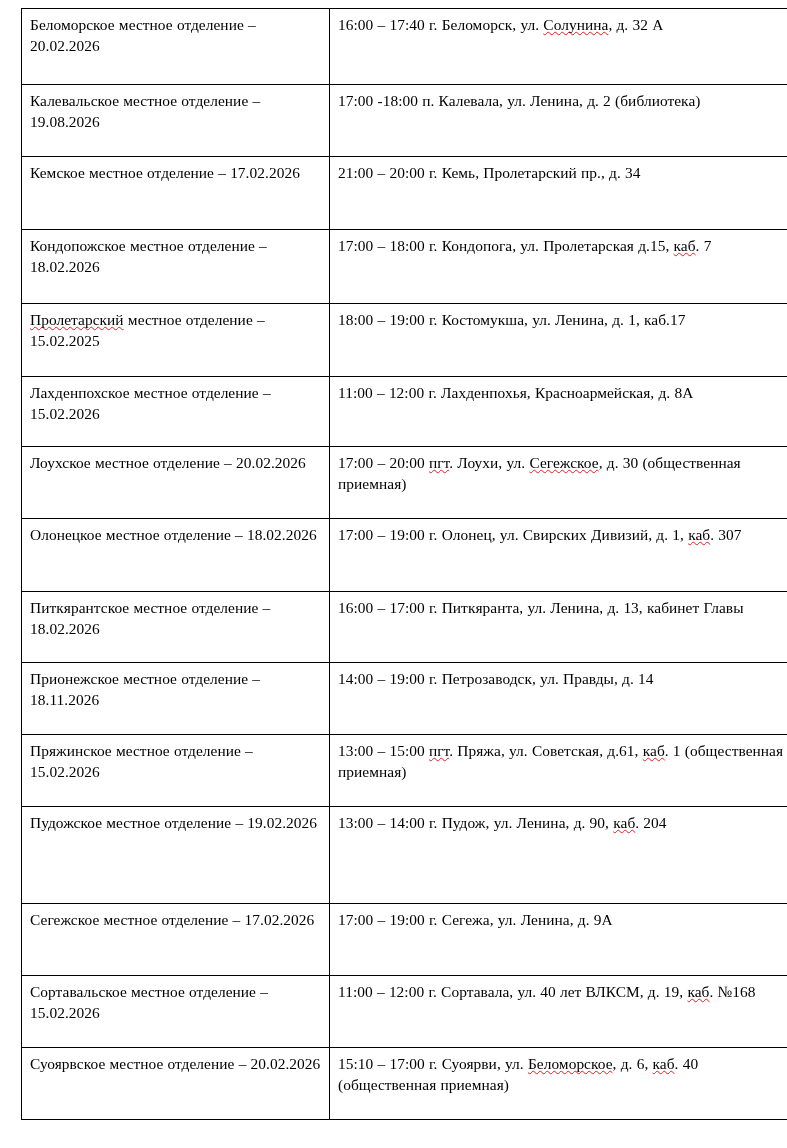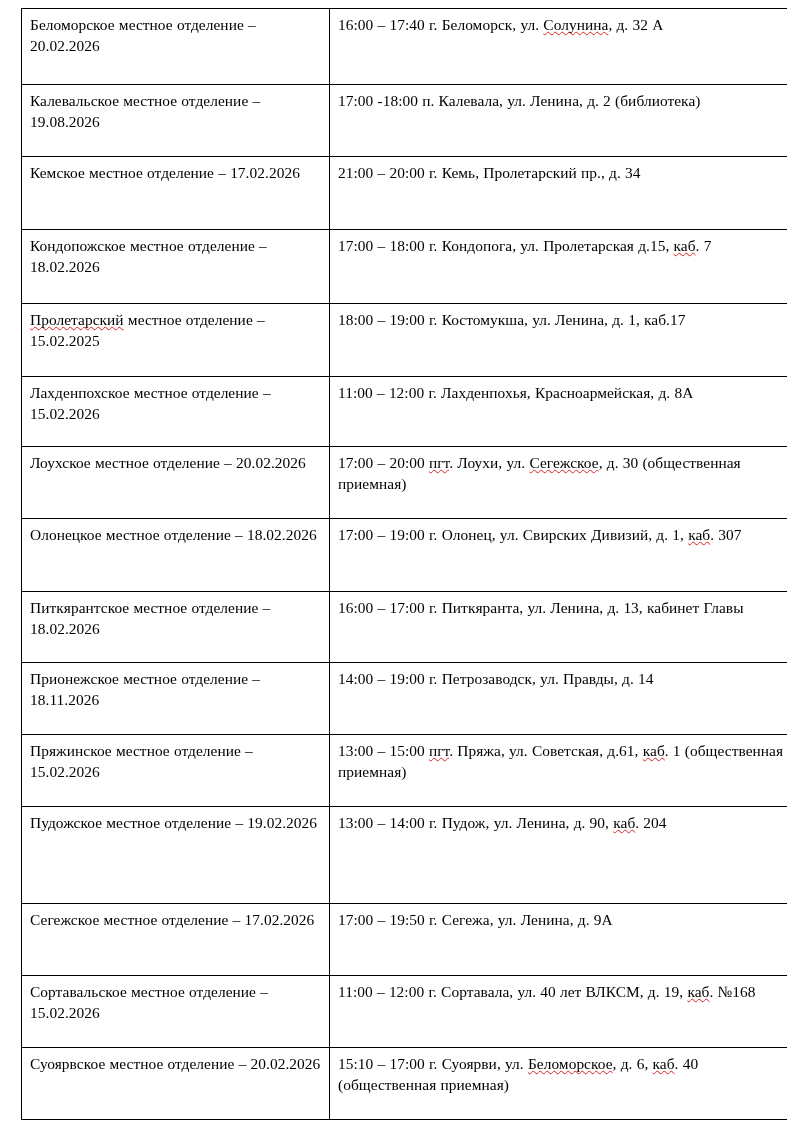--- a/index.html
+++ b/index.html
@@ -110,21 +110,21 @@
         <tr style="height: 72px;">
           <td class="col-office"><span>Пряжинское местное отделение – 15.02.2026</span></td>
           <td class="col-details"><span>13:00 – 15:00 </span><span class="sp">пгт</span><span>. Пряжа, ул. Советская, д.61, </span><span class="sp">каб</span><span>. 1 (общественная приемная)</span></td>
         </tr>
         <tr style="height: 97px;">
           <td class="col-office"><span>Пудожское местное отделение – 19.02.2026</span></td>
           <td class="col-details"><span>13:00 – 14:00 г. Пудож, ул. Ленина, д. 90, </span><span class="sp">каб</span><span>. 204</span></td>
         </tr>
         <tr style="height: 72px;">
           <td class="col-office"><span>Сегежское местное отделение – 17.02.2026</span></td>
-          <td class="col-details"><span>17:00 – 19:50 г. Сегежа, ул. Ленина, д. 9А</span></td>
+          <td class="col-details"><span>17:00 – 19:00 г. Сегежа, ул. Ленина, д. 9А</span></td>
         </tr>
         <tr style="height: 72px;">
           <td class="col-office"><span>Сортавальское местное отделение – 15.02.2026</span></td>
           <td class="col-details"><span>11:00 – 12:00 г. Сортавала, ул. 40 лет ВЛКСМ, д. 19, </span><span class="sp">каб</span><span>. №168</span></td>
         </tr>
         <tr style="height: 72px;">
           <td class="col-office"><span>Суоярвское местное отделение – 20.02.2026</span></td>
           <td class="col-details"><span>15:10 – 17:00 г. Суоярви, ул. </span><span class="sp">Беломорское</span><span>, д. 6, </span><span class="sp">каб</span><span>. 40 (общественная приемная)</span></td>
         </tr>
       </tbody>

